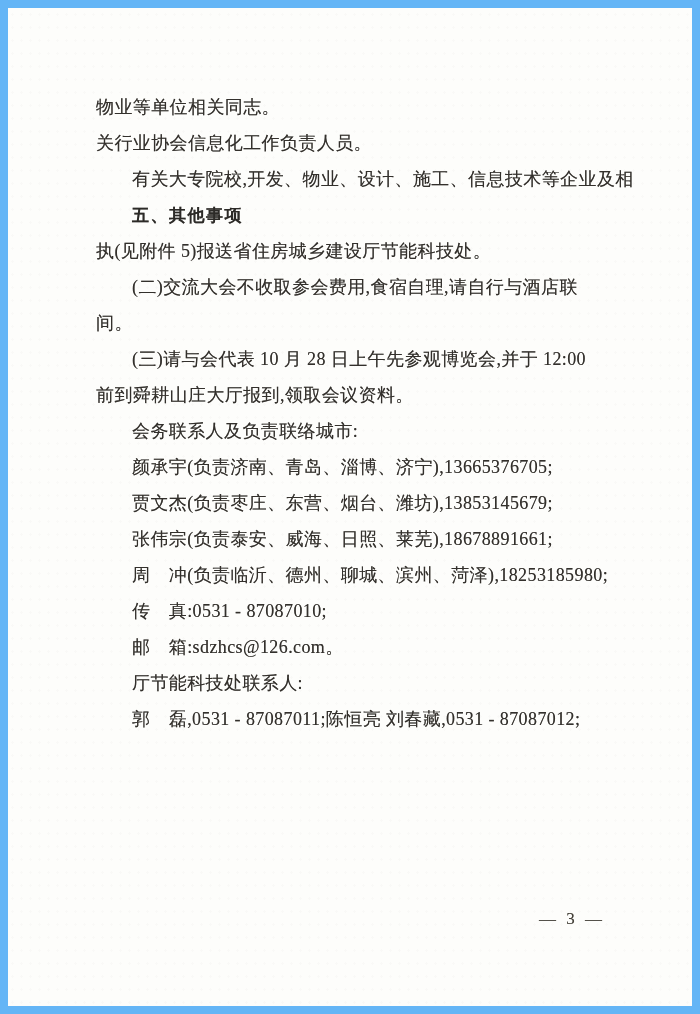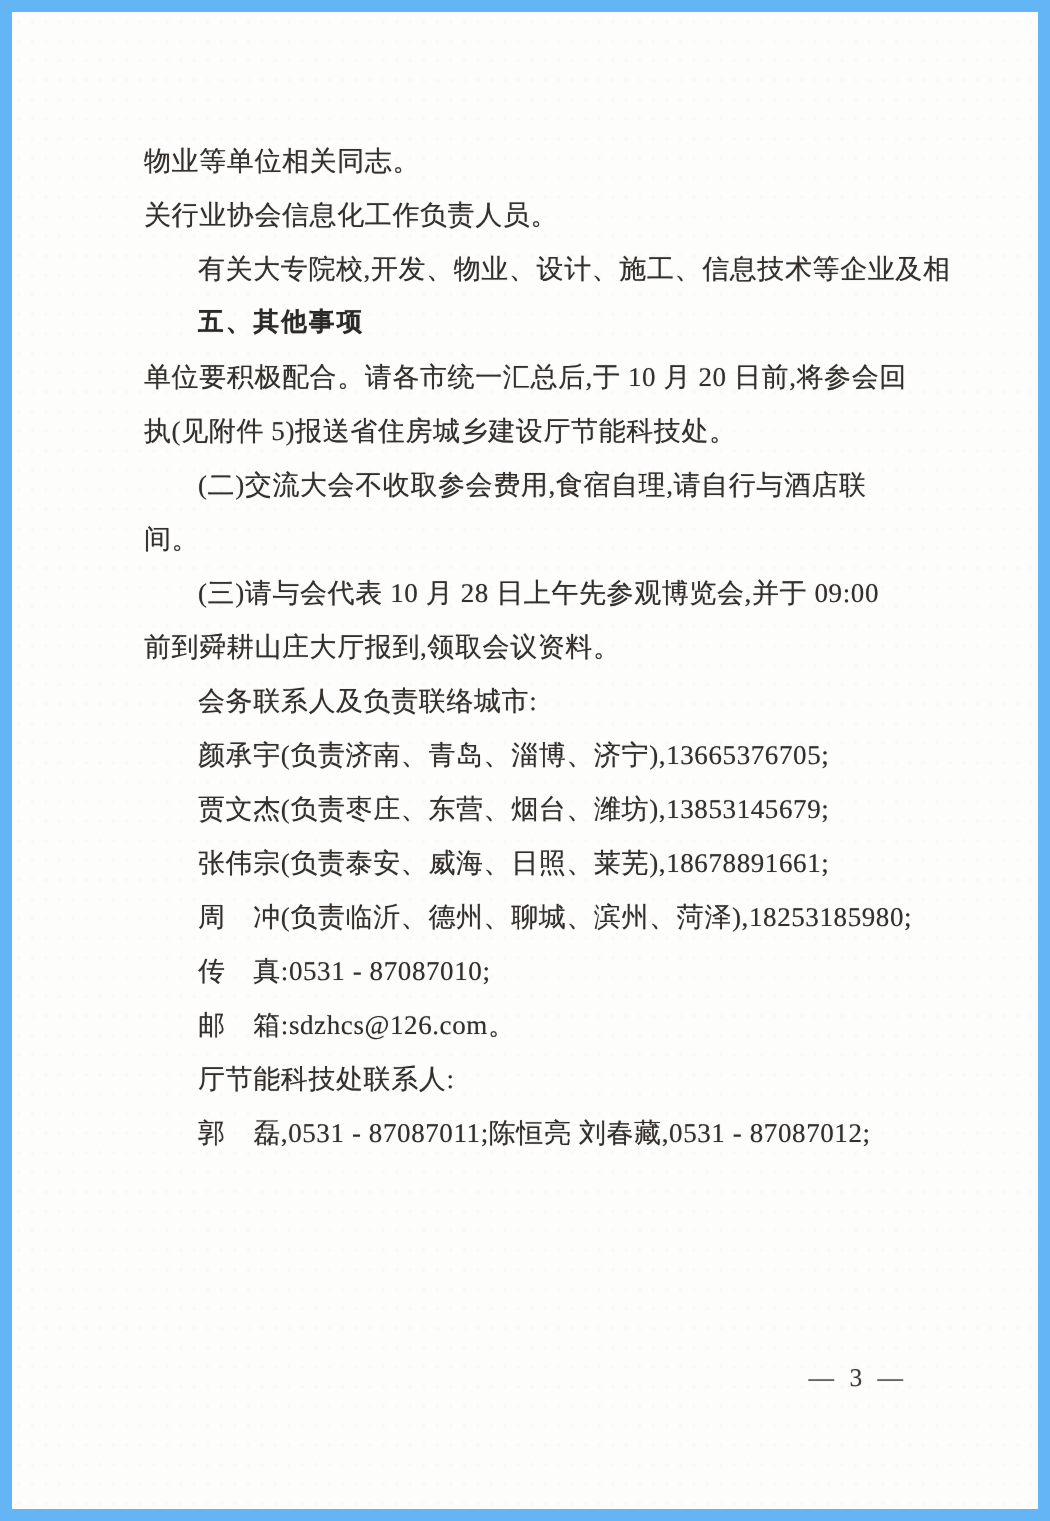--- a/index.html
+++ b/index.html
@@ -63,25 +63,24 @@
 </style>
 </head>
 <body>
 
 <div class="paper">
   <div class="doc-body">
     <div class="line">物业等单位相关同志。</div>
     <div class="line">关行业协会信息化工作负责人员。</div>
     <div class="line ind">有关大专院校,开发、物业、设计、施工、信息技术等企业及相</div>
     <div class="line ind heading">五、其他事项</div>
-    <div class="line">单位要积极配合。请各市统一汇总后,于 10 月 20 日前,将参会回</div>
     <div class="line">执(见附件 5)报送省住房城乡建设厅节能科技处。</div>
     <div class="line ind">(二)交流大会不收取参会费用,食宿自理,请自行与酒店联</div>
     <div class="line">间。</div>
-    <div class="line ind">(三)请与会代表 10 月 28 日上午先参观博览会,并于 09:00</div>
+    <div class="line ind">(三)请与会代表 10 月 28 日上午先参观博览会,并于 12:00</div>
     <div class="line">前到舜耕山庄大厅报到,领取会议资料。</div>
     <div class="line ind">会务联系人及负责联络城市:</div>
     <div class="line ind">颜承宇(负责济南、青岛、淄博、济宁),13665376705;</div>
     <div class="line ind">贾文杰(负责枣庄、东营、烟台、潍坊),13853145679;</div>
     <div class="line ind">张伟宗(负责泰安、威海、日照、莱芜),18678891661;</div>
     <div class="line ind">周　冲(负责临沂、德州、聊城、滨州、菏泽),18253185980;</div>
     <div class="line ind">传　真:0531 - 87087010;</div>
     <div class="line ind">邮　箱:sdzhcs@126.com。</div>
     <div class="line ind">厅节能科技处联系人:</div>
     <div class="line ind">郭　磊,0531 - 87087011;陈恒亮 刘春藏,0531 - 87087012;</div>

